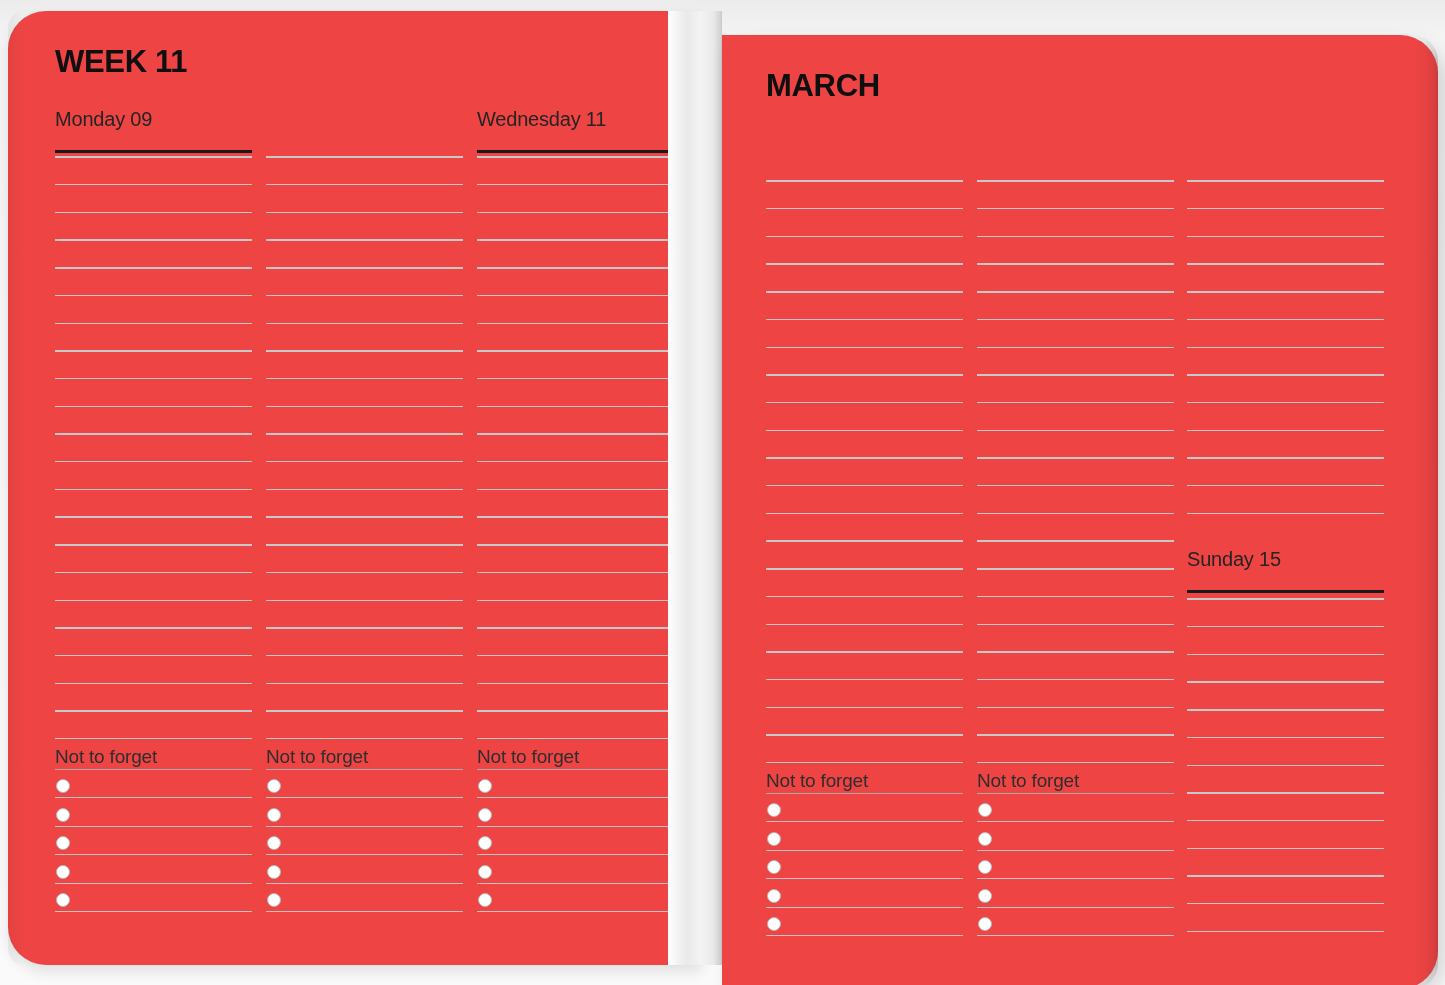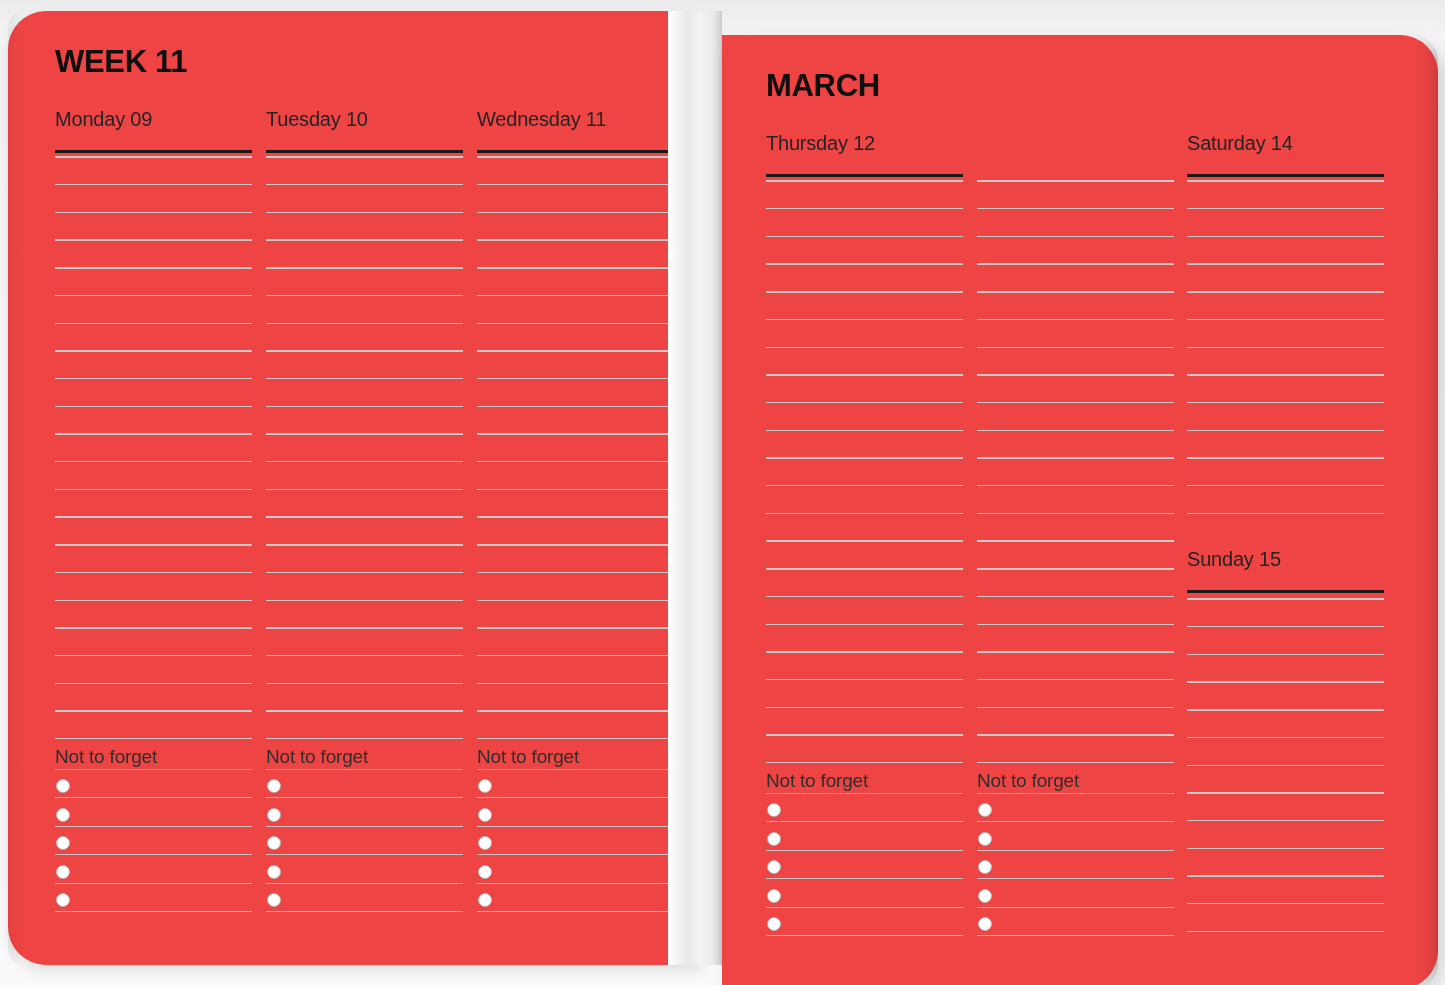--- a/index.html
+++ b/index.html
@@ -109,23 +109,20 @@
         <div class="ntf-row">
             <span class="circ"></span>
           </div>
         <div class="ntf-row">
             <span class="circ"></span>
           </div>
       </div>
     </div>
 
     <div class="col" style="left:258px;">
-      <div class="day-head">
-        <span>Tuesday 10</span>
-      </div>
       <div class="rules rules-main"></div>
       <div class="ntf">
         <div class="ntf-head">Not to forget</div>
         <div class="ntf-row">
             <span class="circ"></span>
           </div>
         <div class="ntf-row">
             <span class="circ"></span>
           </div>
         <div class="ntf-row">
@@ -163,23 +160,20 @@
             <span class="circ"></span>
           </div>
       </div>
     </div>
   </section>
 
   <section class="page page-right">
     <h1 class="page-title">MARCH</h1>
 
     <div class="col" style="left:44px;">
-      <div class="day-head">
-        <span>Thursday 12</span>
-      </div>
       <div class="rules rules-main"></div>
       <div class="ntf">
         <div class="ntf-head">Not to forget</div>
         <div class="ntf-row">
             <span class="circ"></span>
           </div>
         <div class="ntf-row">
             <span class="circ"></span>
           </div>
         <div class="ntf-row">
@@ -210,23 +204,20 @@
         <div class="ntf-row">
             <span class="circ"></span>
           </div>
         <div class="ntf-row">
             <span class="circ"></span>
           </div>
       </div>
     </div>
 
     <div class="col" style="left:465px;">
-      <div class="day-head">
-        <span>Saturday 14</span>
-      </div>
       <div class="rules rules-half"></div>
       <div class="day-head sunday">
         <span>Sunday 15</span>
       </div>
       <div class="rules rules-sunday"></div>
     </div>
   </section>
 
 </div>
 

